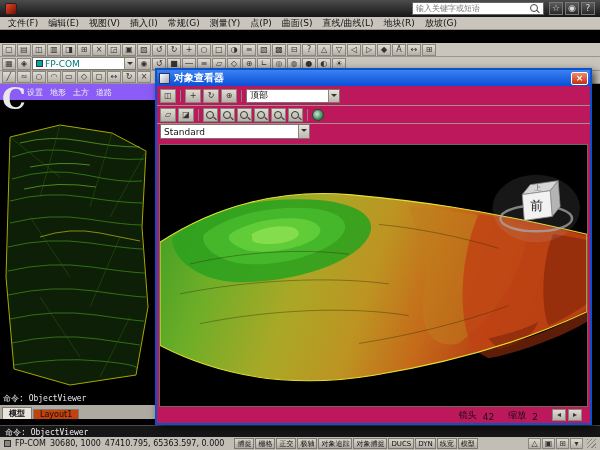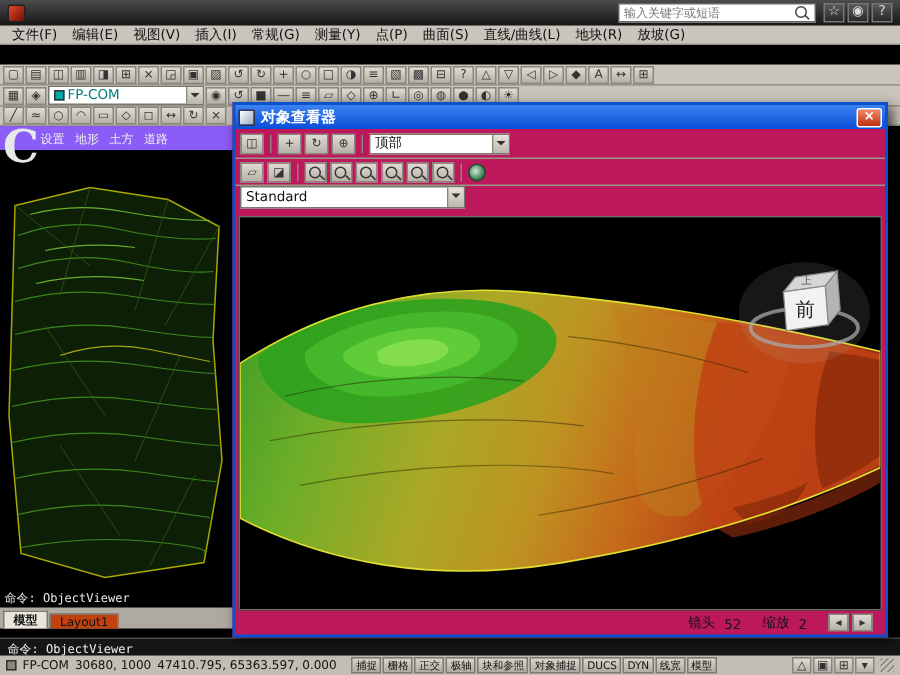--- a/index.html
+++ b/index.html
@@ -316,21 +316,21 @@
           <path d="M34,32 L62,28 L64,54 L36,58 Z" fill="#f2f2f2" stroke="#8a8a8a" stroke-width="0.8"></path>
           <text x="42" y="48" font-size="13" fill="#222">前</text>
           <text x="46" y="27" font-size="7" fill="#555">上</text>
         </g>
       </svg>
     </div>
 
     <div class="dlg-status">
       <span class="pair">
         <span>镜头</span>
-        <span>52</span>
+        <span>42</span>
       </span>
       <span class="pair">
         <span>缩放</span>
         <span>2</span>
       </span>
       <span style="display:flex;gap:2px">
           <span class="tbi">◂</span>
           <span class="tbi">▸</span>
         </span>
     </div>
@@ -341,21 +341,21 @@
   <div class="statusbar">
     <span class="swatch" style="background:#8a867d"></span>
     <span class="coordtxt">FP-COM</span>
     <span class="coordtxt">30680, 1000</span>
     <span class="coordtxt">47410.795, 65363.597, 0.000</span>
     <span class="tgwrap">
         <span class="tg">捕捉</span>
         <span class="tg">栅格</span>
         <span class="tg">正交</span>
         <span class="tg">极轴</span>
-        <span class="tg">块和参照</span>
+        <span class="tg">对象追踪</span>
         <span class="tg">对象捕捉</span>
         <span class="tg">DUCS</span>
         <span class="tg">DYN</span>
         <span class="tg">线宽</span>
         <span class="tg">模型</span>
       </span>
     <span class="tray">
         <span class="tbi" style="width:13px;height:11px;line-height:9px">△</span>
         <span class="tbi" style="width:13px;height:11px;line-height:9px">▣</span>
         <span class="tbi" style="width:13px;height:11px;line-height:9px">⊞</span>

